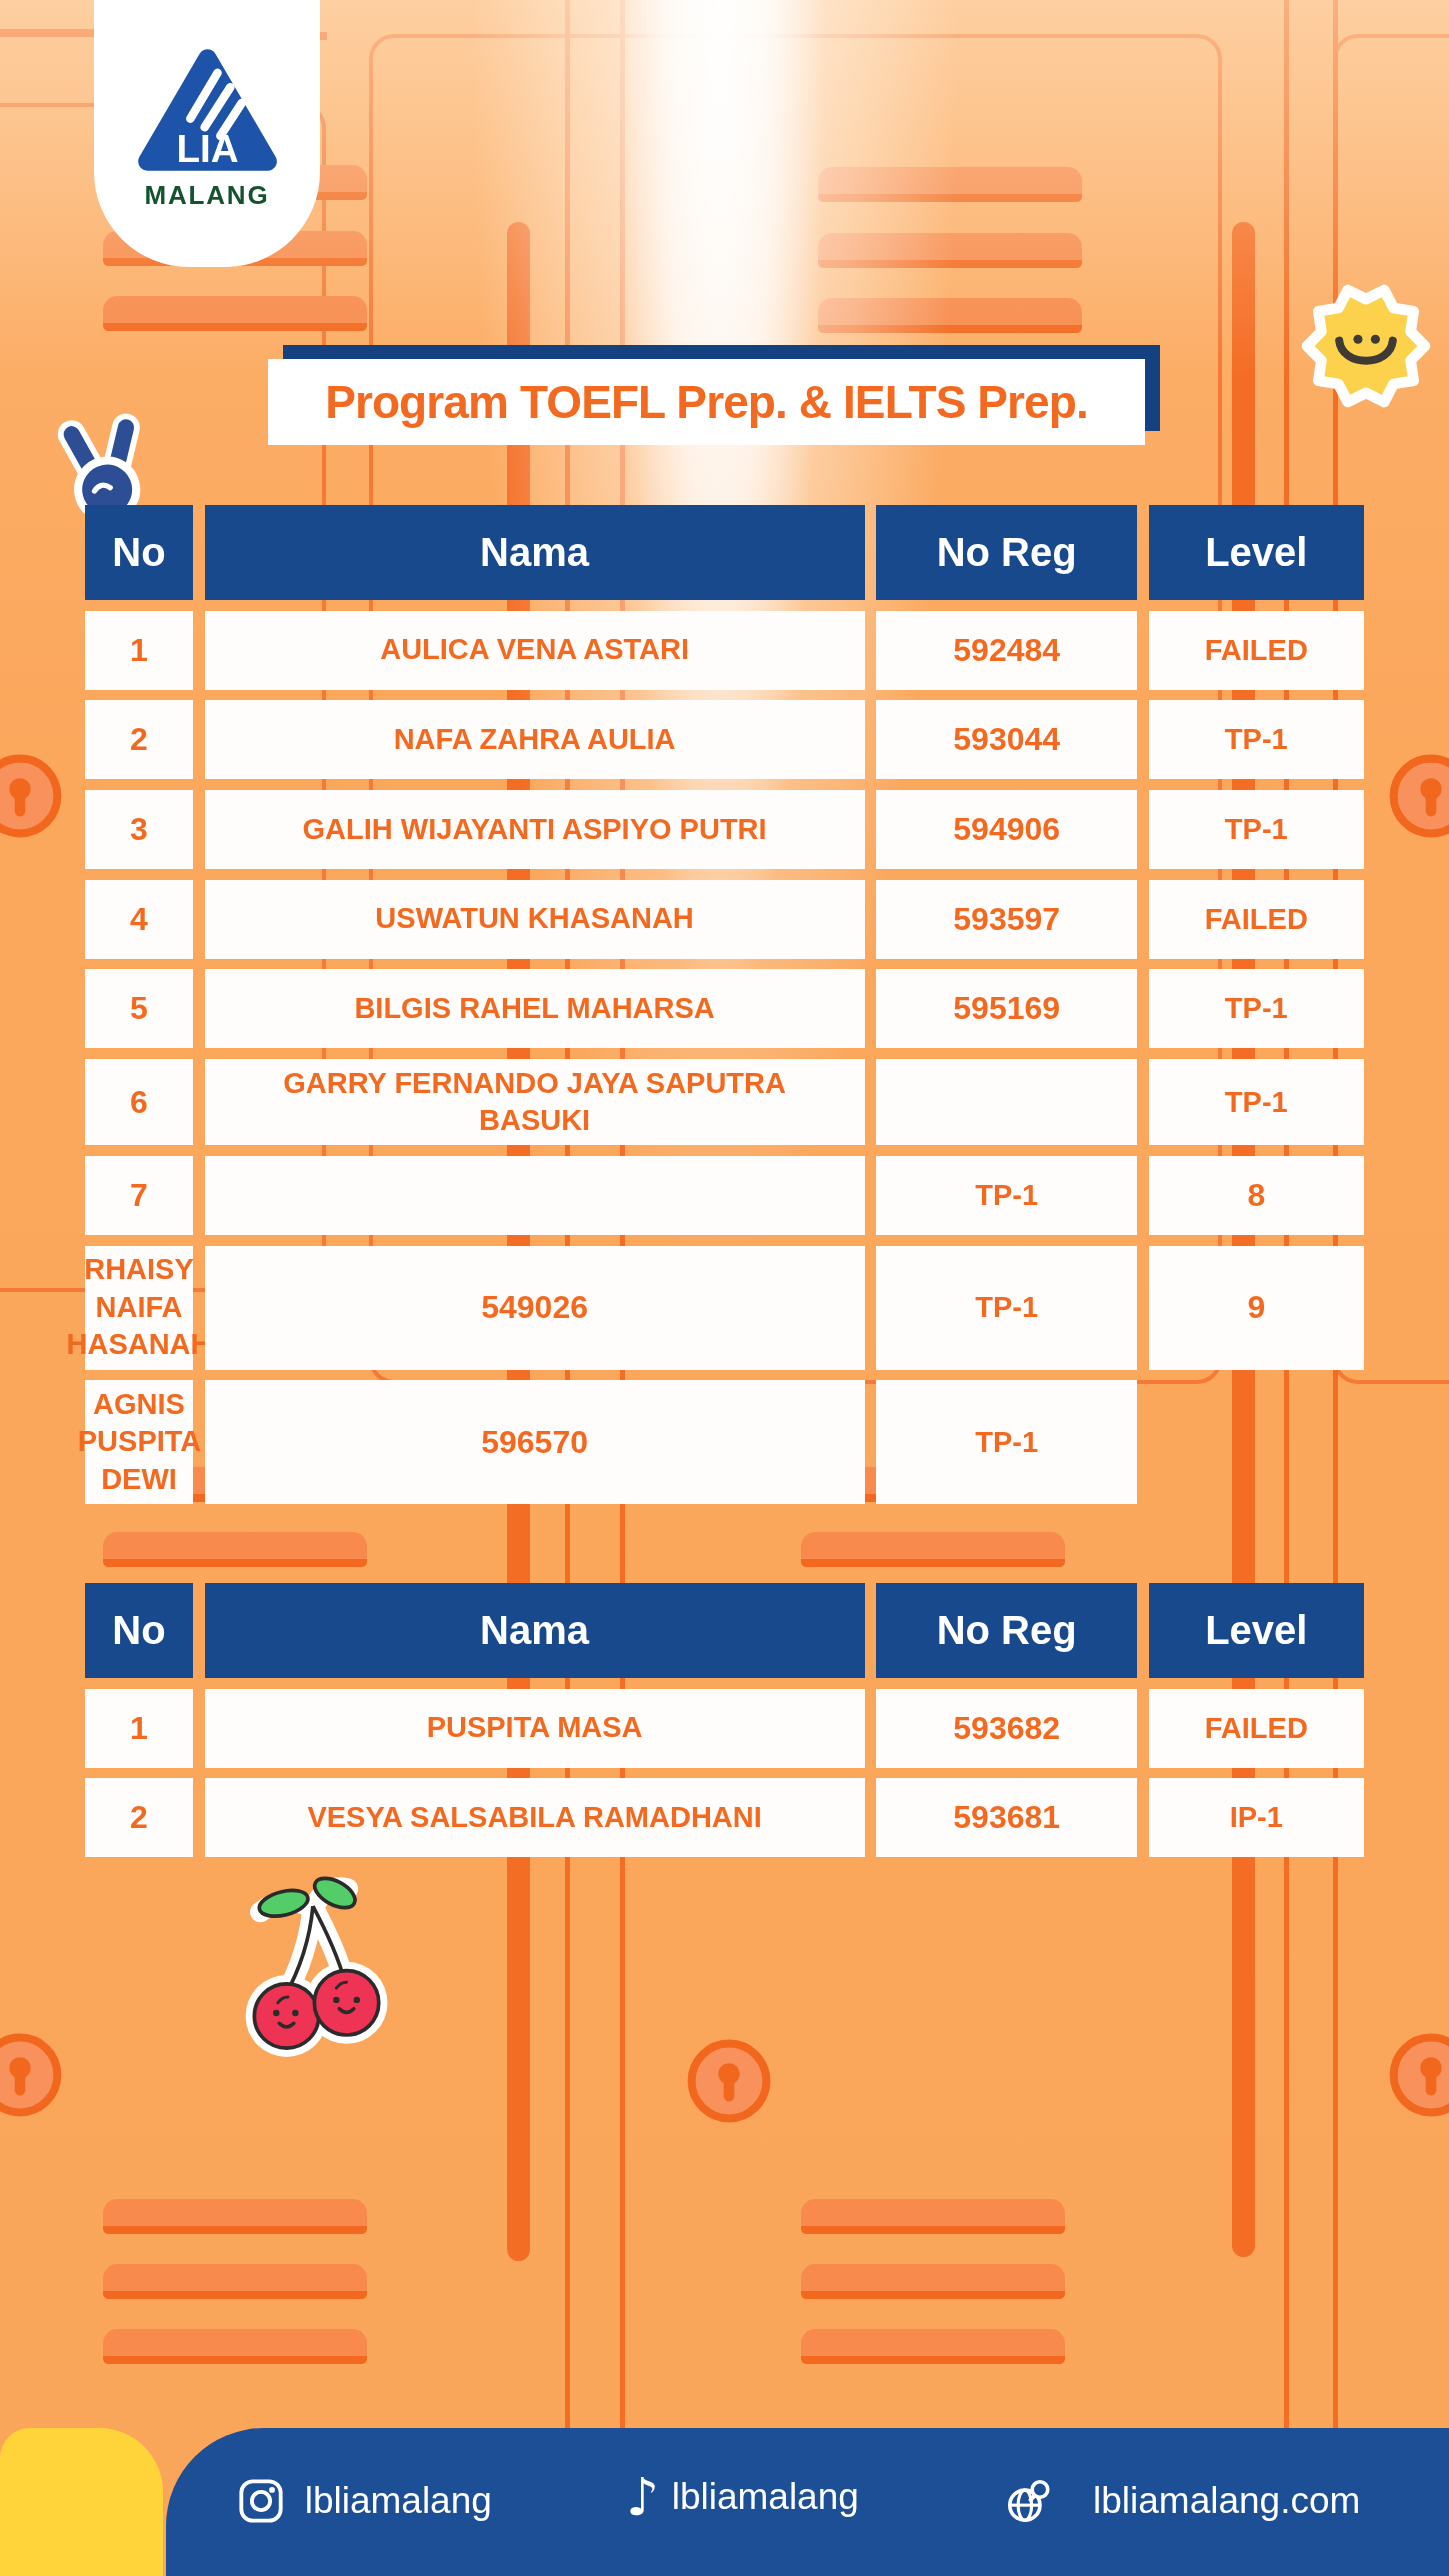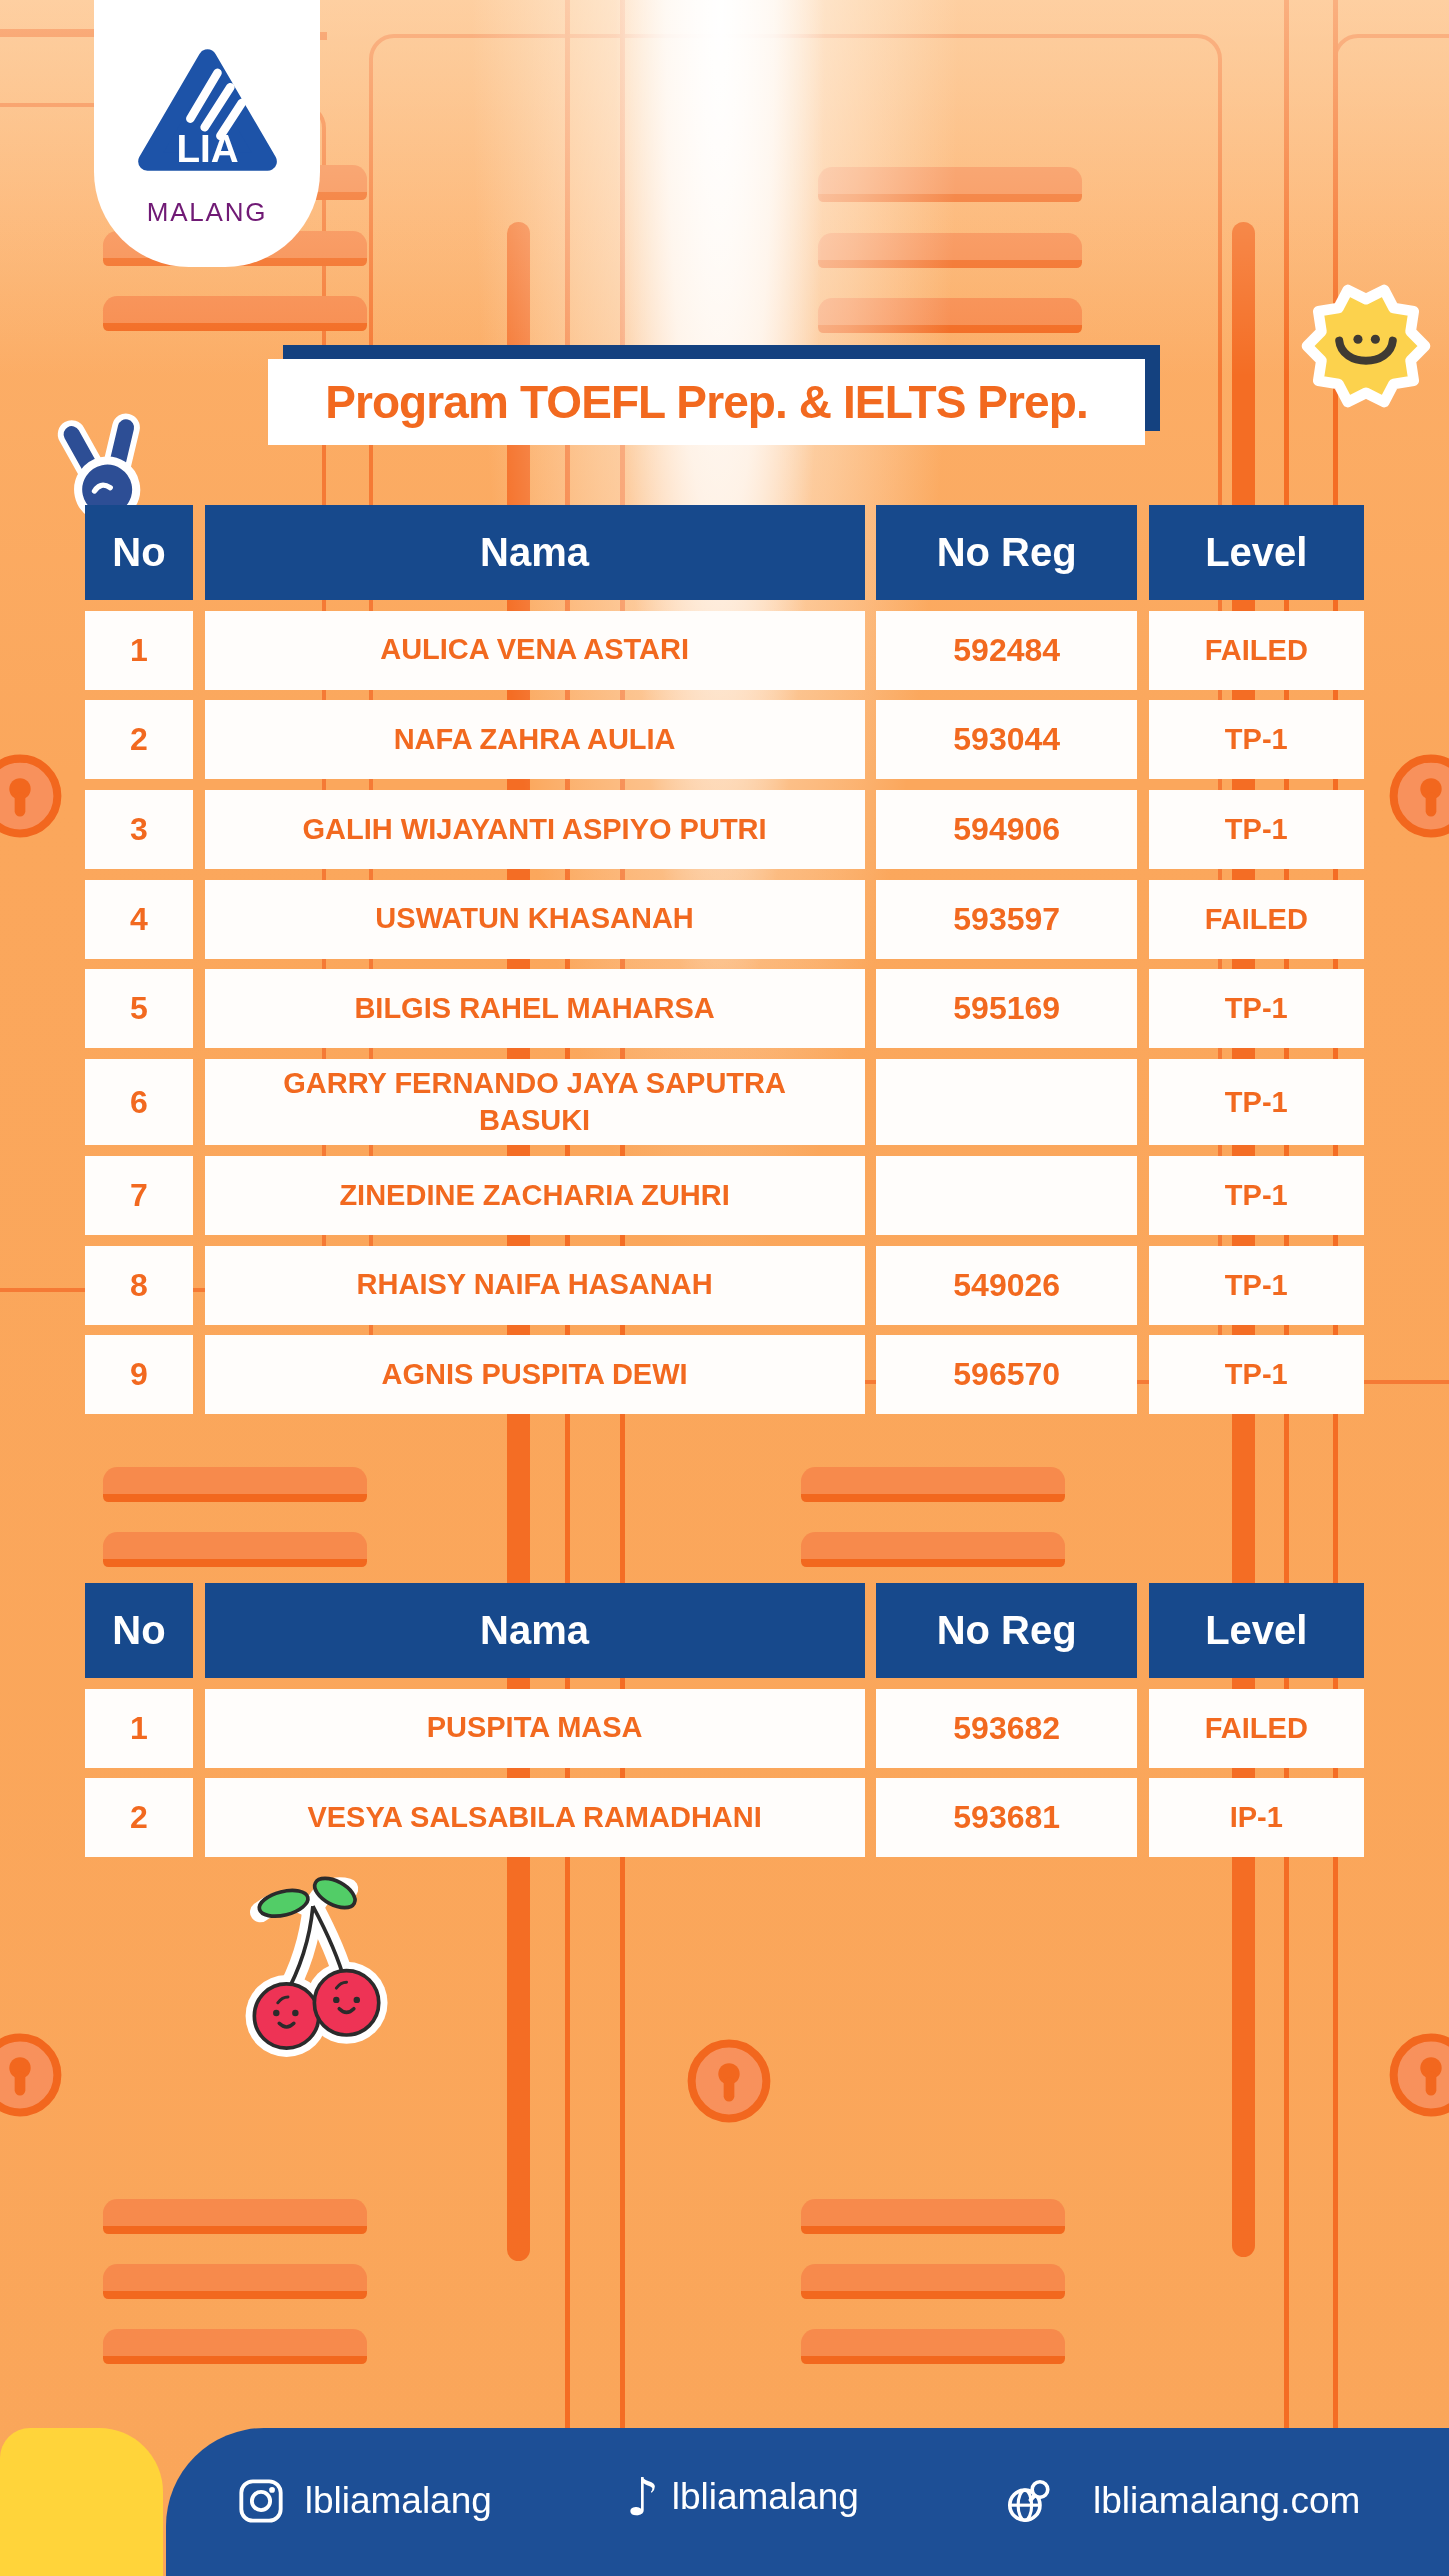--- a/index.html
+++ b/index.html
@@ -19,21 +19,21 @@
   .beam-glow{position:absolute;left:420px;top:0;width:590px;height:1699px;
     background:radial-gradient(55% 100% at 50% 0%,rgba(255,255,255,.75) 0%,rgba(255,244,230,.4) 45%,rgba(255,255,255,0) 75%);}
   .beam-core{position:absolute;left:608px;top:0;width:224px;height:1342px;
     background:radial-gradient(60% 100% at 50% 0%,rgba(255,255,255,.98) 0%,rgba(255,255,255,.7) 40%,rgba(255,255,255,0) 78%);}
   .topwash{position:absolute;left:0;top:0;right:0;height:376px;
     background:linear-gradient(180deg,rgba(255,231,203,.55),rgba(255,231,203,0));}
 
   
   .logo-tab{position:absolute;left:94px;top:0;width:226px;height:267px;background:#fff;
     border-radius:0 0 95px 95px;display:flex;flex-direction:column;align-items:center;}
-  .logo-city{margin-top:21px;font-weight:normal;font-size:26px;color:#701a75;letter-spacing:1.8px;}
+  .logo-city{margin-top:4px;font-weight:bold;font-size:26px;color:#14532d;letter-spacing:1.8px;}
 
   
   .title-wrap{position:absolute;left:268px;top:345px;width:877px;height:88px;}
   .title-shadow{position:absolute;left:15px;top:0;width:877px;height:86px;background:#14417f;}
   .title-box{position:absolute;left:0;top:14.3px;width:877px;height:86px;background:#fff;
     display:flex;align-items:center;justify-content:center;}
   .title-text{font-weight:bold;font-size:46px;color:#f2691f;white-space:nowrap;letter-spacing:-0.9px;}
 
   
   .res-table{position:absolute;left:85px;width:1279px;display:grid;
@@ -257,23 +257,20 @@
       </div>
     <div class="bc reg">
         <span></span>
       </div>
     <div class="bc lvl">
         <span>TP-1</span>
       </div>
 
     <div class="bc no">
         <span>7</span>
-      </div>
-    <div class="bc nama">
-        <span class="nm">ZINEDINE ZACHARIA ZUHRI</span>
       </div>
     <div class="bc reg">
         <span></span>
       </div>
     <div class="bc lvl">
         <span>TP-1</span>
       </div>
 
     <div class="bc no">
         <span>8</span>

